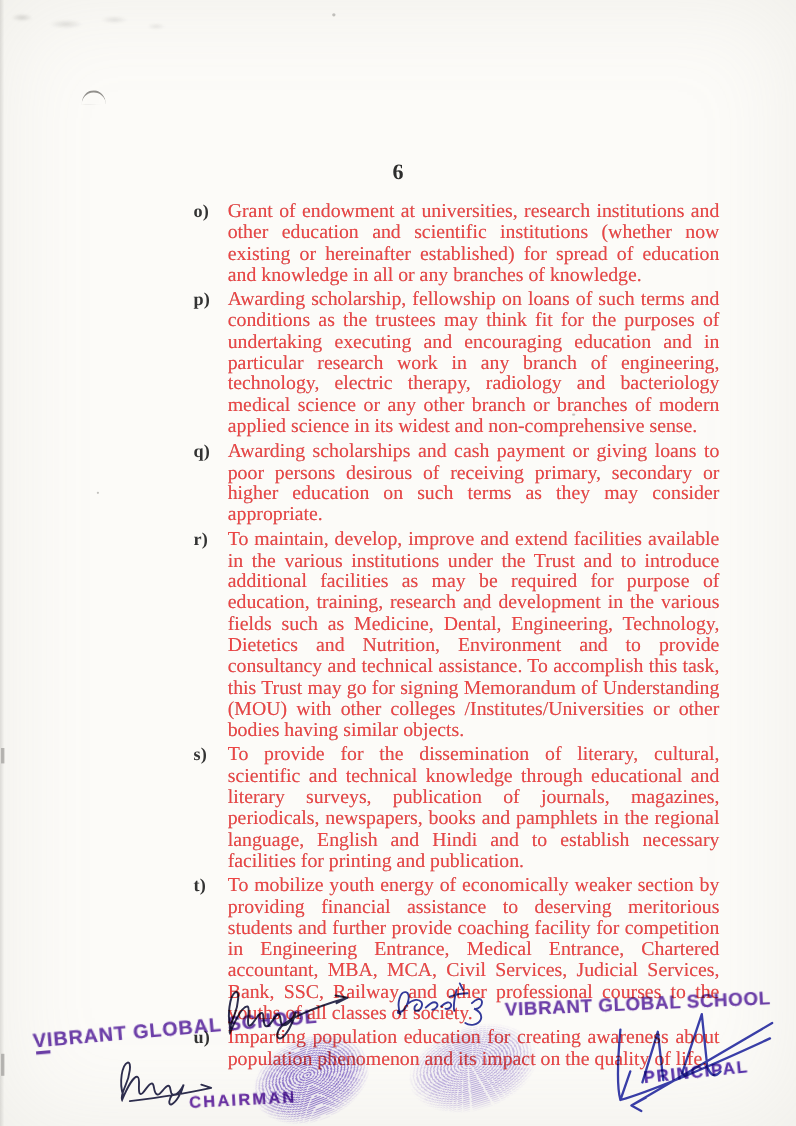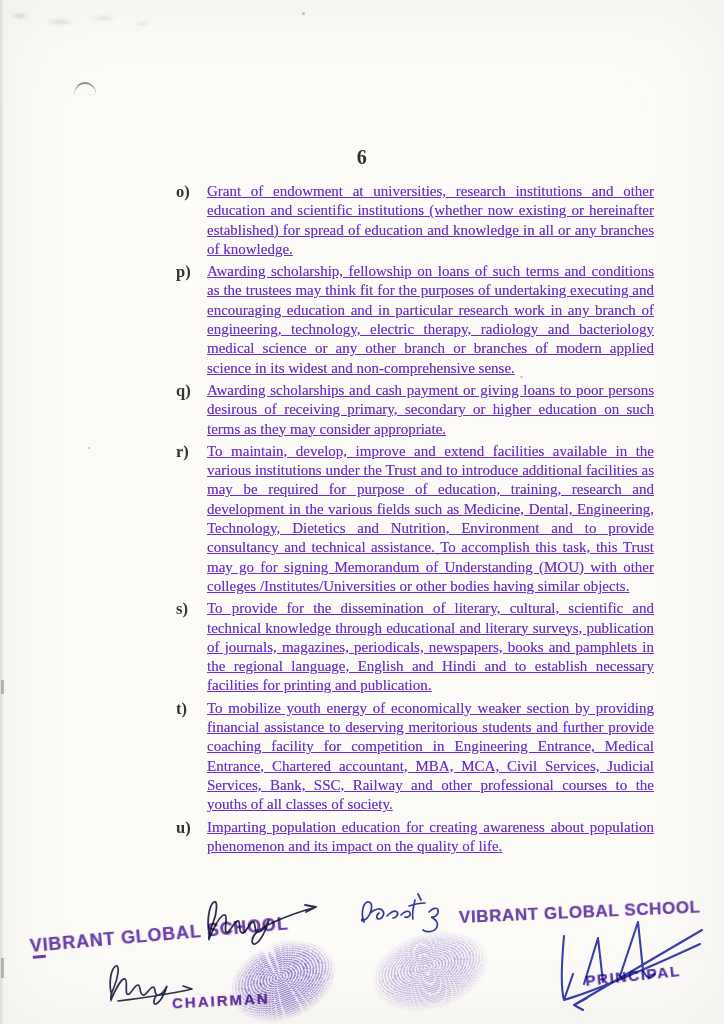--- a/index.html
+++ b/index.html
@@ -42,22 +42,22 @@
   }
 
   
   .doc-list { position:absolute; left:176px; top:182px; width:478px; }
   .doc-item { display:flex; margin-bottom:3px; }
   .item-label {
     flex:0 0 31px; font-weight:bold; font-size:16.5px; line-height:19.3px;
     color:#333; 
   }
   .item-text {
-    flex:1; font-size:15px; line-height:19.3px; text-align:justify;
-    color:#6d28d9; text-shadow:0 0 .4px rgba(70,70,70,.45);text-decoration:underline;
+    flex:1; font-size:18px; line-height:19.3px; text-align:justify;
+    color:#ef4444; text-shadow:0 0 .4px rgba(70,70,70,.45);
   }
 
   
   .stamp {
     position:absolute; font-family:"Liberation Sans", sans-serif;
     font-weight:700; color:#6d3fad; white-space:nowrap;
     mix-blend-mode:multiply; filter:blur(.25px);
     text-shadow:0 0 .7px rgba(109,63,173,.65);
   }
   .stamp-school-left { left:30px; top:936px; font-size:18px; letter-spacing:.8px; transform:rotate(-5deg); transform-origin:left center; }

